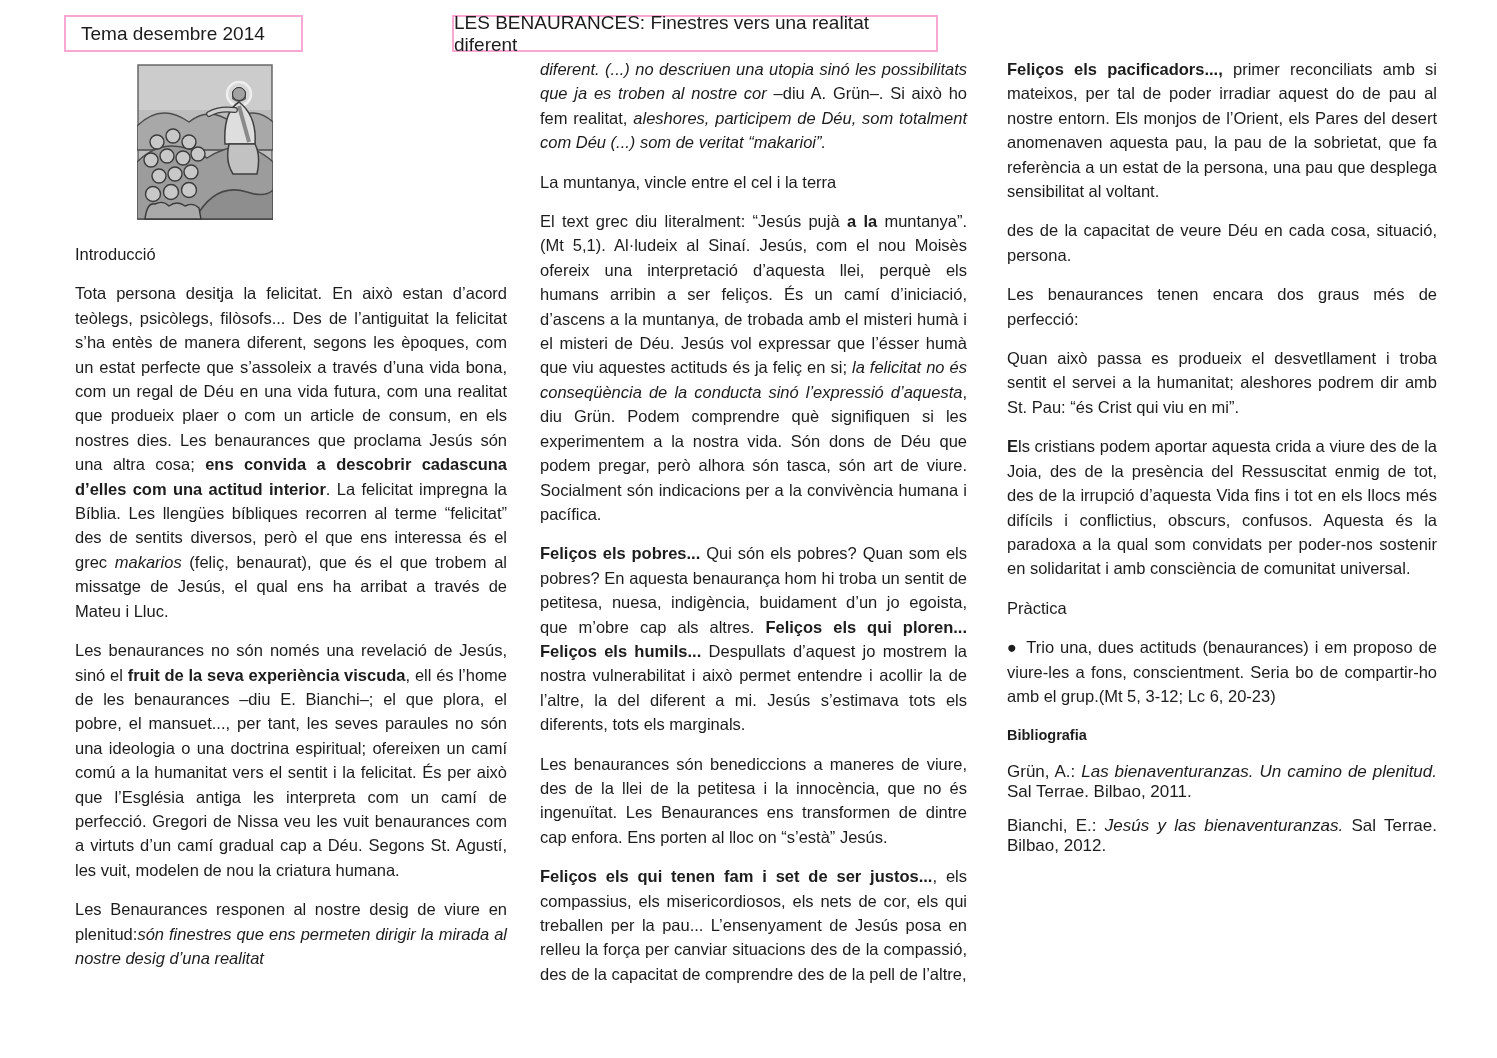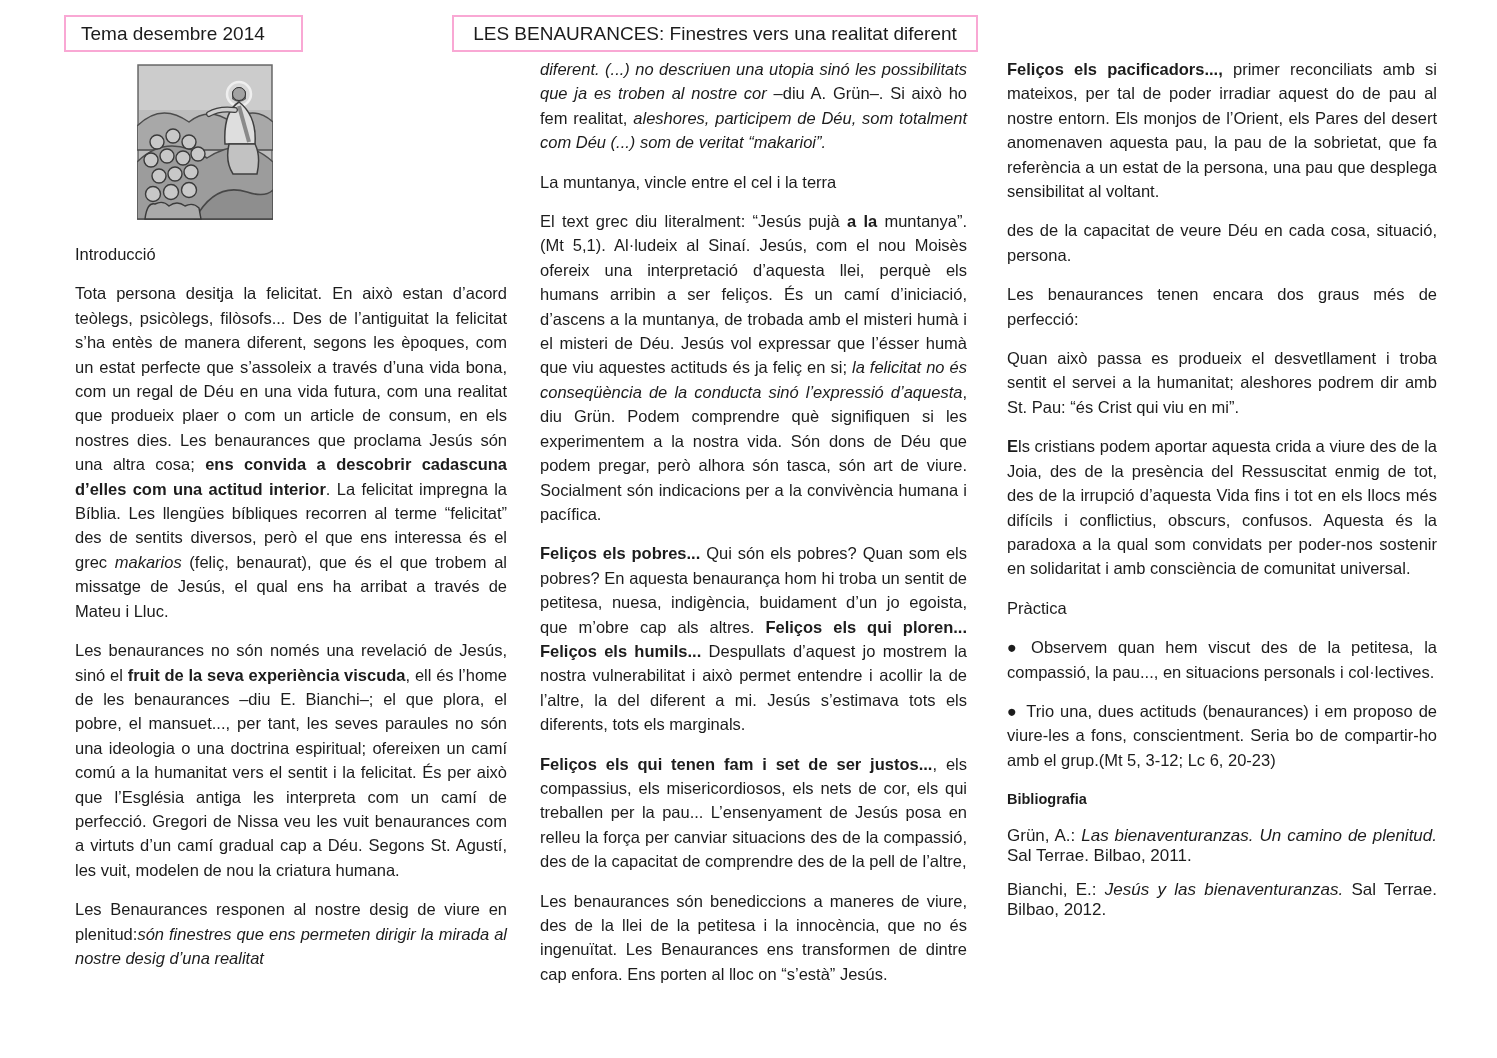--- a/index.html
+++ b/index.html
@@ -5,21 +5,21 @@
   html,body{margin:0;padding:0;background:#ffffff;}
   .page{
     position:relative;width:1497px;height:1058px;background:#ffffff;
     font-family:"Liberation Sans","DejaVu Sans",sans-serif;color:#1c1c1c;overflow:hidden;
   }
   .hbox{
     position:absolute;top:15px;height:37px;border:2px solid #f9a8d4;box-sizing:border-box;
     display:flex;align-items:center;font-size:19px;background:#fff;
   }
   .hbox.tema{left:64px;width:239px;padding-left:15px;}
-  .hbox.title{left:452px;width:526px;justify-content:center;}
+  .hbox.title{left:452px;width:486px;justify-content:center;}
   .col{position:absolute;text-align:justify;font-size:16.5px;line-height:24.4px;}
   .col-1{left:75px;top:60px;width:432px;}
   .col-2{left:540px;top:57px;width:427px;}
   .col-3{left:1007px;top:57px;width:430px;}
   .col p{margin:0 0 15px 0;}
   p.h{font-weight:normal;}
   .illustration{display:block;margin:4px 0 22px 62px;width:136px;height:156px;}
   .bullet{margin-right:8px;}
   .biblio-h{font-size:14.5px;font-weight:bold;margin:6px 0 14px 0 !important;}
   .ref{font-size:17px;line-height:20px;margin:0 0 14px 0 !important;}
@@ -82,40 +82,39 @@
 
   <div class="col col-2">
     <p><i>diferent. (...) no descriuen una utopia sinó les possibilitats que ja es troben al nostre cor</i><span> –diu A. Grün–. Si això ho fem realitat, </span><i>aleshores, participem de Déu, som totalment com Déu (...) som de veritat “makarioi”.</i></p>
 
     <p class="h">La muntanya, vincle entre el cel i la terra</p>
 
     <p><span>El text grec diu literalment: “Jesús pujà </span><b>a la</b><span> muntanya”. (Mt 5,1). Al·ludeix al Sinaí. Jesús, com el nou Moisès ofereix una interpretació d’aquesta llei, perquè els humans arribin a ser feliços. És un camí d’iniciació, d’ascens a la muntanya, de trobada amb el misteri humà i el misteri de Déu. Jesús vol expressar que l’ésser humà que viu aquestes actituds és ja feliç en si; </span><i>la felicitat no és conseqüència de la conducta sinó l’expressió d’aquesta</i><span>, diu Grün. Podem comprendre què signifiquen si les experimentem a la nostra vida. Són dons de Déu que podem pregar, però alhora són tasca, són art de viure. Socialment són indicacions per a la convivència humana i pacífica.</span></p>
 
     <p><b>Feliços els pobres...</b><span>  Qui són els pobres? Quan som els pobres? En aquesta benaurança hom hi troba un sentit de petitesa, nuesa, indigència, buidament d’un jo egoista, que m’obre cap als altres. </span><b>Feliços els qui ploren... Feliços els humils...</b><span> Despullats d’aquest jo mostrem la nostra vulnerabilitat i això permet entendre i acollir la de l’altre, la del diferent a mi. Jesús s’estimava tots els diferents, tots els marginals.</span></p>
 
+    <p><span>Les benaurances són benediccions a maneres de viure, des de la llei de la petitesa i la innocència, que no és ingenuïtat. Les Benaurances ens transformen de dintre cap enfora. Ens porten al lloc on “s’està” Jesús.</span></p>
+
     <p><b>Feliços els qui tenen fam i set de ser justos...</b><span>, els compassius, els misericordiosos, els nets de cor, els qui treballen per la pau... L’ensenyament de Jesús posa en relleu la força per canviar situacions des de la compassió, des de la capacitat de comprendre des de la pell de l’altre,</span></p>
-
-    <p><span>Les benaurances són benediccions a maneres de viure, des de la llei de la petitesa i la innocència, que no és ingenuïtat. Les Benaurances ens transformen de dintre cap enfora. Ens porten al lloc on “s’està” Jesús.</span></p>
   </div>
 
   <div class="col col-3">
     <p><b>Feliços els pacificadors...,</b><span> primer reconciliats amb si mateixos, per tal de poder irradiar aquest do de pau al nostre entorn. Els monjos de l’Orient, els Pares del desert anomenaven aquesta pau, la pau de la sobrietat, que fa referència a un estat de la persona, una pau que desplega sensibilitat al voltant.</span></p>
 
     <p><span>des de la capacitat de veure Déu en cada cosa, situació, persona.</span></p>
 
     <p><span>Les benaurances tenen encara dos graus més de perfecció:</span></p>
 
 
     <p><span>Quan això passa es produeix el desvetllament i troba sentit el servei a la humanitat; aleshores podrem dir amb St. Pau: “és Crist qui viu en mi”.</span></p>
 
     <p><b>E</b><span>ls cristians podem aportar aquesta crida a viure des de la Joia, des de la presència del Ressuscitat enmig de tot, des de la irrupció d’aquesta Vida fins i tot en els llocs més difícils i conflictius, obscurs, confusos. Aquesta és la paradoxa a la qual som convidats per poder-nos sostenir en solidaritat i amb consciència de comunitat universal.</span></p>
 
     <p class="h">Pràctica</p>
 
-    <p><span class="bullet">●</span><span>Observem quan hem viscut des de la petitesa, la compassió, la pau..., en situacions personals i col·lectives.</span></p>
 
     <p><span class="bullet">●</span><span>Trio una, dues actituds (benaurances) i em proposo de viure-les a fons, conscientment. Seria bo de compartir-ho amb el grup.(Mt 5, 3-12; Lc 6, 20-23)</span></p>
 
     <p class="biblio-h">Bibliografia</p>
 
     <p class="ref"><span>Grün, A.: </span><i>Las bienaventuranzas. Un camino de plenitud.</i><span> Sal Terrae. Bilbao, 2011.</span></p>
 
     <p class="ref"><span>Bianchi, E.: </span><i>Jesús y las bienaventuranzas.</i><span> Sal Terrae. Bilbao, 2012.</span></p>
   </div>
 

